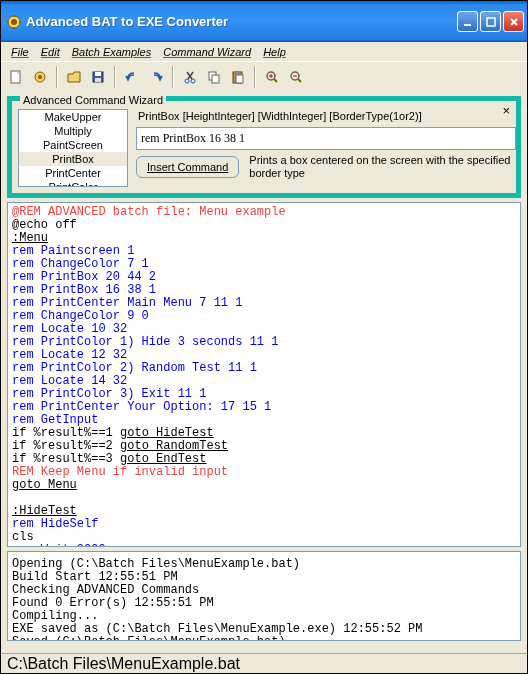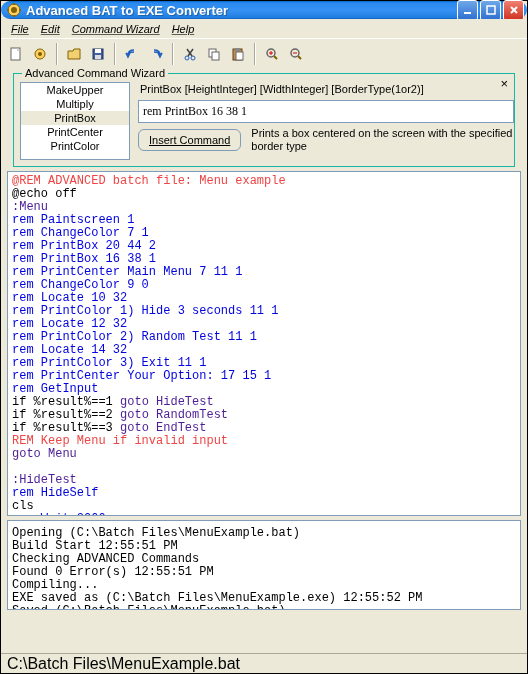--- a/index.html
+++ b/index.html
@@ -1,46 +1,46 @@
 <!DOCTYPE html>
 <html><head>
 <meta charset="utf-8">
 <style>
   * { box-sizing: border-box; margin: 0; padding: 0; }
   body { font-family: Tahoma, sans-serif; font-size: 11px; background: #fff; width: 528px; height: 674px; overflow: hidden; }
   .window { width: 528px; height: 674px; border: 1px solid #000; display: flex; flex-direction: column; background: #ece9d8; }
-  .titlebar { height: 18px; background: linear-gradient(to bottom,#0a6cce 0%,#1373d9 5%,#2b8aee 10%,#3692f3 50%,#1f7ce0 95%,#084bb0 100%); display:flex; align-items:center; padding:0 3px 0 5px; color:#fff; font-weight:bold; font-size:13px;border-radius:11px; }
+  .titlebar { height: 41px; background: linear-gradient(to bottom,#0a6cce 0%,#1373d9 5%,#2b8aee 10%,#3692f3 50%,#1f7ce0 95%,#084bb0 100%); display:flex; align-items:center; padding:0 3px 0 5px; color:#fff; font-weight:bold; font-size:13px; }
   .titlebar .ticon { width:16px; height:16px; margin-right:4px; display:inline-flex; align-items:center; justify-content:center; }
   .titlebar .ticon svg { width:16px; height:16px; }
   .titlebar .title { flex:1; text-shadow:1px 1px 1px rgba(0,0,0,0.3); }
   .winbtns { display:flex; gap:2px; }
   .winbtn { width:21px; height:21px; border-radius:3px; border:1px solid #fff; background:linear-gradient(#6fa7e8,#2d6fd0); color:#fff; display:flex;align-items:center;justify-content:center;font-family:Arial;font-size:13px;font-weight:bold; }
   .winbtn.close { background:linear-gradient(#f08070,#d03020); }
   .menubar { height:20px; background:#ece9d8; display:flex; align-items:center; padding:0 4px; font-size:11px; border-bottom:1px solid #fff; }
   .menubar .mitem { padding:2px 6px; cursor:default;font-style:italic; }
   .menubar .mitem span { text-decoration:underline; text-underline-offset:1px; text-decoration-color:rgba(0,0,0,0.6); text-decoration-thickness:1px; }
   .toolbar { height:30px; background:#ece9d8; display:flex; align-items:center; padding:2px 4px; gap:2px; }
   .tbtn { width:22px; height:22px; border:1px solid transparent; display:flex; align-items:center; justify-content:center; }
   .tsep { width:6px; height:22px; border-left:1px solid #aca899; border-right:1px solid #fff; width:2px; margin:0 3px; }
-  .groupbox { margin:4px 12px; border:1px solid #14b8a6; padding:8px 0 6px 6px; position:relative; background:#ece9d8; }
+  .groupbox { margin:4px 6px; border:5px solid #14b8a6; padding:8px 0 6px 6px; position:relative; background:#ece9d8; }
   .groupbox .legend { position:absolute; top:-7px; left:8px; background:#ece9d8; padding:0 3px; font-size:11px; }
   .groupbox .closeX { position:absolute; top:2px; right:6px; font-size:13px; font-family:Arial; cursor:default; }
   .wizardrow { display:flex; gap:8px; }
   .cmdlist { width:110px; height:78px; background:#fff; border:1px solid #7f9db9; overflow-y:auto; }
   .cmdlist .li { padding:1px 3px; font-size:11px; white-space:nowrap;text-align:center; }
   .cmdlist .li.sel { background:#ece9d8; }
   .wrhs { flex:1; display:flex; flex-direction:column; gap:4px; }
   .syntax { font-size:11px; padding:1px 2px; }
   .cmdinput { border:1px solid #7f9db9; padding:3px 4px; font-size:12px; font-family:Tahoma; background:#fff; width:100%; }
   .insrow { display:flex; gap:10px; align-items:center; }
   .insertbtn { padding:4px 10px; border:1px solid #7f9db9; background:#ece9d8; font-size:11px; border-radius:6px;text-decoration:underline; }
   .desc { font-size:11px; flex:1; line-height:1.15; }
   .codearea { margin:0 6px 4px 6px; background:#fff; border:1px solid #7f9db9; height:345px; overflow:auto; padding:3px 4px; font-family:"Courier New",monospace; font-size:12px; line-height:13px; white-space:pre; }
   .c-green { color:#ef4444; }
-  .c-orange { color:#4c1d95; }
+  .c-orange { color:#000000;text-decoration:underline; }
   .c-blue { color:#0000e0; }
   .logarea { margin:0 6px 4px 6px; background:#fff; border:1px solid #7f9db9; height:90px; overflow:auto; padding:6px 4px; font-family:"Courier New",monospace; font-size:12px; line-height:13px; white-space:pre; }
   .statusbar { height:20px; border-top:1px solid #aca899; background:#ece9d8; display:flex; align-items:center; padding:0 6px; font-size:16px; margin-top:auto; }
 </style>
 </head>
 <body>
 <div class="window">
 
   <div class="titlebar">
     <span class="ticon">
@@ -70,20 +70,21 @@
             <line x1="2" y1="2" x2="8" y2="8" stroke="#fff" stroke-width="2"></line>
             <line x1="8" y1="2" x2="2" y2="8" stroke="#fff" stroke-width="2"></line>
           </svg>
         </div>
     </div>
   </div>
 
   <div class="menubar">
     <div class="mitem"><span>File</span></div>
     <div class="mitem"><span>Edit</span></div>
+    <div class="mitem"><span>Batch Examples</span></div>
     <div class="mitem"><span>Command Wizard</span></div>
     <div class="mitem"><span>Help</span></div>
   </div>
 
   <div class="toolbar">
     <div class="tbtn">
         <svg width="16" height="16">
           <rect x="3" y="2" width="9" height="12" fill="#fff" stroke="#666"></rect>
           <path d="M9 2 L12 5 L9 5 Z" fill="#ccc"></path>
         </svg>
@@ -158,20 +159,21 @@
       </div>
   </div>
 
   <div class="groupbox">
     <span class="legend">Advanced Command Wizard</span>
     <span class="closeX">×</span>
     <div class="wizardrow">
       <div class="cmdlist">
         <div class="li">MakeUpper</div>
         <div class="li">Multiply</div>
+        <div class="li">PaintScreen</div>
         <div class="li sel">PrintBox</div>
         <div class="li">PrintCenter</div>
         <div class="li">PrintColor</div>
       </div>
       <div class="wrhs">
         <div class="syntax">PrintBox  [HeightInteger]  [WidthInteger]  [BorderType(1or2)]</div>
         <input type="text" class="cmdinput" value="rem PrintBox 16 38 1" style="">
         <div class="insrow">
           <button class="insertbtn">Insert Command</button>
           <div class="desc">Prints a box centered on the screen with the specified border type</div>

